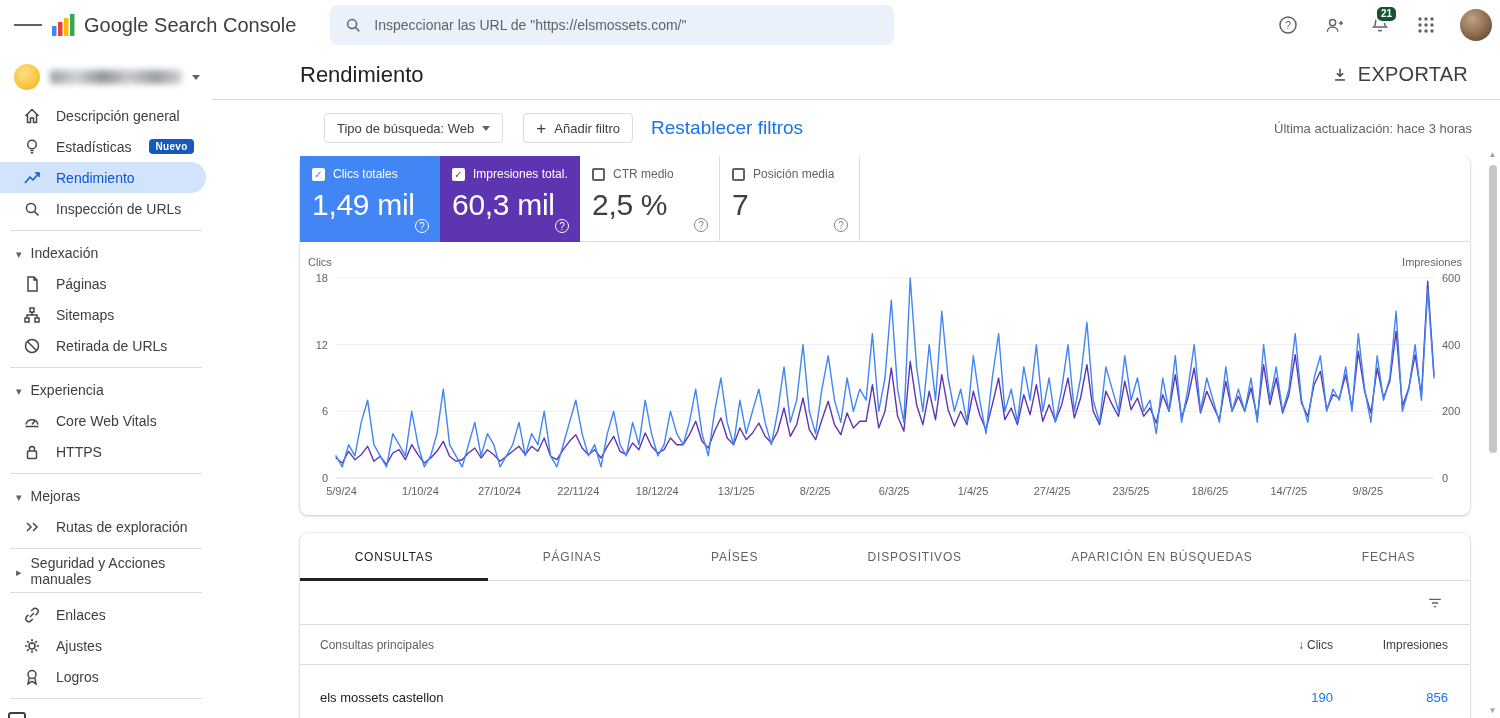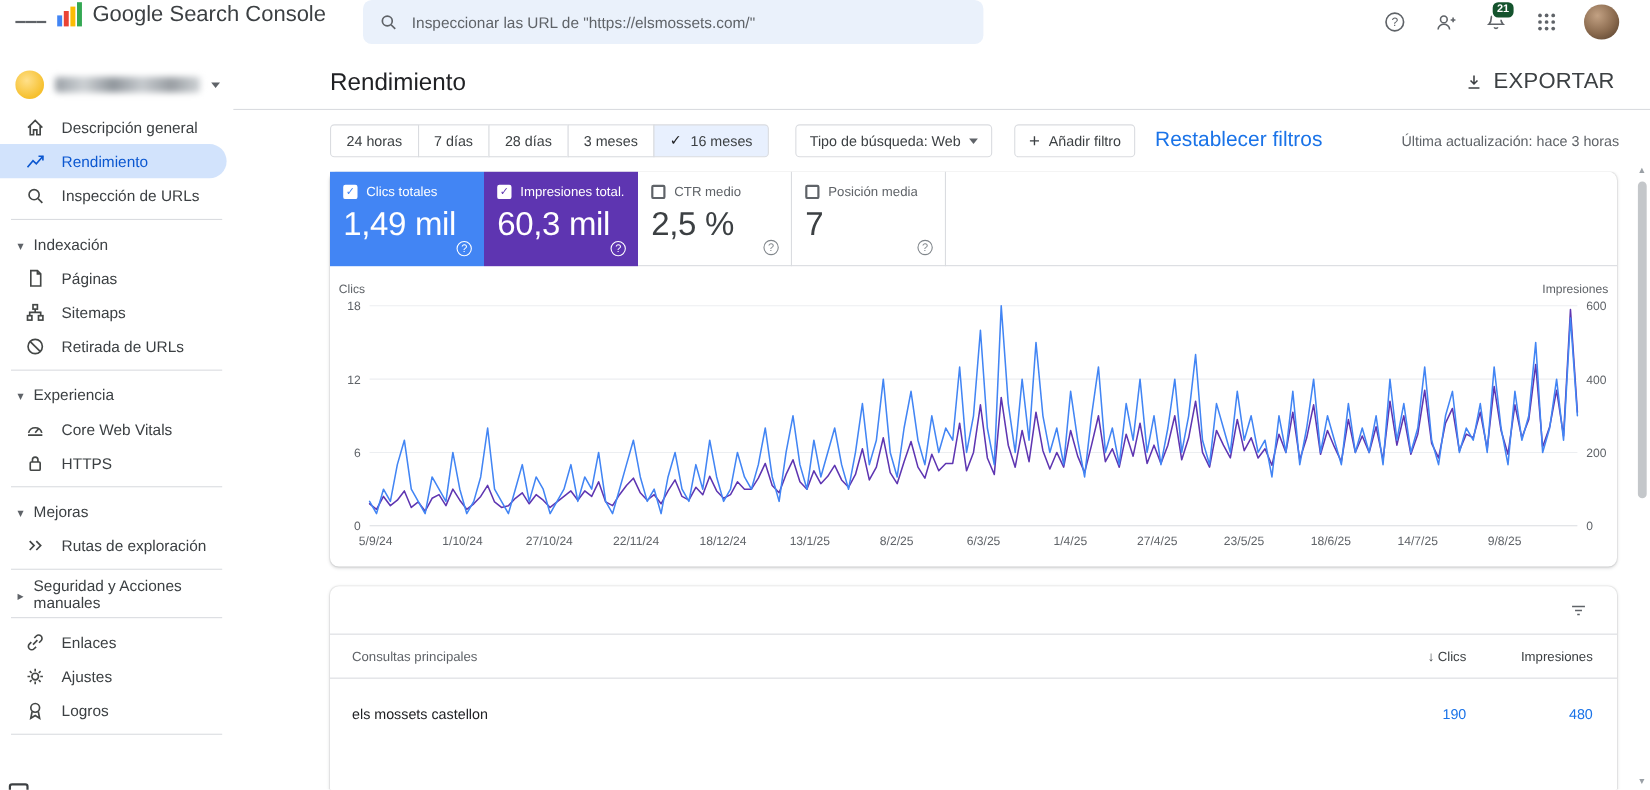--- a/index.html
+++ b/index.html
@@ -4,21 +4,21 @@
 <style>
   * { box-sizing: border-box; }
   html, body { width: 1500px; height: 718px; margin: 0; overflow: hidden; }
   body {
     font-family: "Liberation Sans", "DejaVu Sans", sans-serif;
     background: #fff; color: #202124; font-size: 14px;
   }
   svg text { font-family: "Liberation Sans", "DejaVu Sans", sans-serif; }
 
   
-  .topbar { height: 50px; display: flex; align-items: flex-start; padding: 0 28px 0 8px; background: #fff; }
+  .topbar { height: 50px; display: flex; align-items: center; padding: 0 8px 0 8px; background: #fff; }
   .icon-btn { width: 40px; height: 40px; border: none; background: transparent; border-radius: 50%;
     display: flex; align-items: center; justify-content: center; cursor: pointer; flex: none; position: relative; }
   .hamburger span { display: block; width: 18px; height: 2px; background: #5f6368; margin: 2px 0; }
   .logo { display: flex; align-items: center; gap: 8px; margin-left: 2px; cursor: pointer; }
   .logo-text { font-size: 20px; color: #3c4043; white-space: nowrap; }
   .searchbox { margin-left: 34px; width: 564px; height: 40px; background: #eaf1fb; border-radius: 8px;
     display: flex; align-items: center; padding: 0 14px; gap: 10px; }
   .searchbox input { flex: 1; border: none; background: transparent; outline: none; font-size: 14px;
     color: #202124; font-family: inherit; }
   .searchbox input::placeholder { color: #5f6368; }
@@ -208,20 +208,30 @@
     </div>
 
     <div class="nav-item">
       <span class="nav-ic">
         <svg width="20" height="20" viewBox="0 0 20 20">
             <path d="M3.5 10 L10 3.5 L16.5 10 M5.5 8.5 V16.5 H8.5 V12 H11.5 V16.5 H14.5 V8.5"></path>
           </svg>
       </span>
       <span class="nav-label">Descripción general</span>
     </div>
+    <div class="nav-item">
+      <span class="nav-ic">
+        <svg width="20" height="20" viewBox="0 0 20 20">
+            <circle cx="10" cy="7.5" r="4.3"></circle>
+            <path d="M8.3 13.5 h3.4 M8.8 15.8 h2.4"></path>
+          </svg>
+      </span>
+      <span class="nav-label">Estadísticas</span>
+      <span class="badge-new">Nuevo</span>
+    </div>
     <div class="nav-item selected">
       <span class="nav-ic">
         <svg width="20" height="20" viewBox="0 0 20 20">
             <polyline points="3,15 8,9 11,12 17,5"></polyline>
             <polyline points="13,5 17,5 17,9"></polyline>
           </svg>
       </span>
       <span class="nav-label">Rendimiento</span>
     </div>
     <div class="nav-item">
@@ -356,38 +366,20 @@
       <button class="export-btn">
         <svg width="18" height="18" viewBox="0 0 20 20">
           <path d="M10 3 v8.5 M6.5 8 L10 11.5 L13.5 8" fill="none" stroke="#3c4043" stroke-width="1.6"></path>
           <line x1="4.5" y1="15.5" x2="15.5" y2="15.5" stroke="#3c4043" stroke-width="1.6"></line>
         </svg>
         <span>EXPORTAR</span>
       </button>
     </div>
 
     <div class="toolbar">
-      <div class="chip-group">
-        <div class="chip">
-            <span>24 horas</span>
-          </div>
-        <div class="chip">
-            <span>7 días</span>
-          </div>
-        <div class="chip">
-            <span>28 días</span>
-          </div>
-        <div class="chip">
-            <span>3 meses</span>
-          </div>
-        <div class="chip selected">
-          <span class="check-icon"></span>
-          <span>16 meses</span>
-        </div>
-      </div>
       <div class="chip-standalone ml24">
         <span>Tipo de búsqueda: Web</span>
         <span class="dd-caret"></span>
       </div>
       <div class="chip-standalone ml16">
         <span class="plus-icon"></span>
         <span>Añadir filtro</span>
       </div>
       <span class="link-reset">Restablecer filtros</span>
       <span class="last-update">Última actualización: hace 3 horas</span>
@@ -461,41 +453,49 @@
               <text x="909.8982000000001" y="241" text-anchor="middle" font-size="11" fill="#5f6368">18/6/25</text>
               <text x="988.8444000000001" y="241" text-anchor="middle" font-size="11" fill="#5f6368">14/7/25</text>
               <text x="1067.7906" y="241" text-anchor="middle" font-size="11" fill="#5f6368">9/8/25</text>
               <polyline points="36.0,204.0 42.3,209.0 48.6,197.3 54.9,205.7 61.2,200.7 67.6,192.3 73.9,207.3 80.2,202.3 86.5,210.7 92.8,199.0 99.1,195.7 105.4,205.7 111.7,190.7 118.0,200.7 124.3,209.0 130.7,204.0 137.0,197.3 143.3,187.3 149.6,202.3 155.9,207.3 162.2,205.7 168.5,199.0 174.8,194.0 181.1,204.0 187.4,195.7 193.8,200.7 200.1,207.3 206.4,202.3 212.7,197.3 219.0,192.3 225.3,200.7 231.6,192.3 237.9,197.3 244.2,184.0 250.6,202.3 256.9,205.7 263.2,195.7 269.5,187.3 275.8,180.7 282.1,194.0 288.4,200.7 294.7,195.7 301.0,204.0 307.3,192.3 313.7,182.3 320.0,197.3 326.3,200.7 332.6,189.0 338.9,195.7 345.2,179.0 351.5,192.3 357.8,199.0 364.1,195.7 370.4,184.0 376.8,190.7 383.1,190.7 389.4,180.7 395.7,167.3 402.0,187.3 408.3,194.0 414.6,177.3 420.9,164.0 427.2,184.0 433.6,190.7 439.9,174.0 446.2,185.7 452.5,179.0 458.8,169.0 465.1,182.3 471.4,189.0 477.7,177.3 484.0,154.0 490.3,182.3 496.7,170.7 503.0,144.0 509.3,175.7 515.6,185.7 521.9,165.7 528.2,147.3 534.5,170.7 540.8,180.7 547.1,159.0 553.4,174.0 559.8,167.3 566.1,167.3 572.4,130.7 578.7,174.0 585.0,157.3 591.3,114.0 597.6,162.3 603.9,177.3 610.2,107.3 616.6,150.7 622.9,170.7 629.2,137.3 635.5,165.7 641.8,120.7 648.1,155.7 654.4,172.3 660.7,157.3 667.0,170.7 673.3,137.3 679.7,160.7 686.0,175.7 692.3,150.7 698.6,124.0 704.9,165.7 711.2,154.0 717.5,170.7 723.8,140.7 730.1,160.7 736.4,130.7 742.8,167.3 749.1,150.7 755.4,167.3 761.7,150.7 768.0,124.0 774.3,164.0 780.6,144.0 786.9,110.7 793.2,157.3 799.6,170.7 805.9,137.3 812.2,150.7 818.5,162.3 824.8,127.3 831.1,155.7 837.4,144.0 843.7,162.3 850.0,154.0 856.3,169.0 862.7,140.7 869.0,157.3 875.3,120.7 881.6,164.0 887.9,144.0 894.2,114.0 900.5,159.0 906.8,137.3 913.1,152.3 919.4,165.7 925.8,127.3 932.1,157.3 938.4,142.3 944.7,157.3 951.0,134.0 957.3,164.0 963.6,110.7 969.9,150.7 976.2,124.0 982.6,159.0 988.9,140.7 995.2,100.7 1001.5,149.0 1007.8,162.3 1014.1,130.7 1020.4,117.3 1026.7,155.7 1033.0,140.7 1039.3,144.0 1045.7,120.7 1052.0,154.0 1058.3,97.3 1064.6,137.3 1070.9,159.0 1077.2,114.0 1083.5,144.0 1089.8,127.3 1096.1,77.3 1102.4,152.3 1108.8,134.0 1115.1,100.7 1121.4,142.3 1127.7,27.3 1134.0,120.7" fill="none" stroke="#5e35b1" stroke-width="1.4" stroke-linejoin="round" stroke-linecap="round"></polyline>
               <polyline points="36.0,201.8 42.3,212.9 48.6,190.7 54.9,201.8 61.2,168.4 67.6,146.2 73.9,190.7 80.2,201.8 86.5,212.9 92.8,179.6 99.1,190.7 105.4,201.8 111.7,157.3 118.0,190.7 124.3,212.9 130.7,201.8 137.0,179.6 143.3,135.1 149.6,190.7 155.9,201.8 162.2,212.9 168.5,190.7 174.8,168.4 181.1,201.8 187.4,179.6 193.8,190.7 200.1,212.9 206.4,201.8 212.7,190.7 219.0,168.4 225.3,201.8 231.6,179.6 237.9,190.7 244.2,157.3 250.6,201.8 256.9,212.9 263.2,190.7 269.5,168.4 275.8,146.2 282.1,179.6 288.4,201.8 294.7,190.7 301.0,212.9 307.3,179.6 313.7,157.3 320.0,190.7 326.3,201.8 332.6,168.4 338.9,190.7 345.2,146.2 351.5,179.6 357.8,201.8 364.1,190.7 370.4,157.3 376.8,179.6 383.1,190.7 389.4,168.4 395.7,135.1 402.0,179.6 408.3,201.8 414.6,157.3 420.9,124.0 427.2,168.4 433.6,190.7 439.9,146.2 446.2,179.6 452.5,157.3 458.8,135.1 465.1,168.4 471.4,190.7 477.7,157.3 484.0,112.9 490.3,168.4 496.7,146.2 503.0,90.7 509.3,157.3 515.6,179.6 521.9,135.1 528.2,101.8 534.5,146.2 540.8,168.4 547.1,124.0 553.4,157.3 559.8,135.1 566.1,146.2 572.4,79.6 578.7,157.3 585.0,124.0 591.3,46.2 597.6,135.1 603.9,168.4 610.2,24.0 616.6,112.9 622.9,157.3 629.2,90.7 635.5,146.2 641.8,57.3 648.1,124.0 654.4,157.3 660.7,135.1 667.0,168.4 673.3,101.8 679.7,146.2 686.0,179.6 692.3,124.0 698.6,79.6 704.9,157.3 711.2,135.1 717.5,168.4 723.8,112.9 730.1,146.2 736.4,90.7 742.8,157.3 749.1,124.0 755.4,168.4 761.7,135.1 768.0,90.7 774.3,157.3 780.6,124.0 786.9,68.4 793.2,146.2 799.6,168.4 805.9,112.9 812.2,135.1 818.5,157.3 824.8,101.8 831.1,146.2 837.4,124.0 843.7,157.3 850.0,146.2 856.3,179.6 862.7,124.0 869.0,157.3 875.3,101.8 881.6,168.4 887.9,135.1 894.2,90.7 900.5,157.3 906.8,124.0 913.1,146.2 919.4,168.4 925.8,112.9 932.1,157.3 938.4,135.1 944.7,157.3 951.0,124.0 957.3,168.4 963.6,90.7 969.9,146.2 976.2,112.9 982.6,157.3 988.9,135.1 995.2,79.6 1001.5,146.2 1007.8,168.4 1014.1,124.0 1020.4,101.8 1026.7,157.3 1033.0,135.1 1039.3,146.2 1045.7,112.9 1052.0,157.3 1058.3,79.6 1064.6,135.1 1070.9,168.4 1077.2,101.8 1083.5,146.2 1089.8,124.0 1096.1,57.3 1102.4,157.3 1108.8,135.1 1115.1,90.7 1121.4,146.2 1127.7,35.1 1134.0,124.0" fill="none" stroke="#4285f4" stroke-width="1.4" stroke-linejoin="round" stroke-linecap="round"></polyline>
             </svg>
         </div>
       </section>
 
       <section class="card table-card">
+        <div class="tabs">
+          <div class="tab active">CONSULTAS</div>
+          <div class="tab">PÁGINAS</div>
+          <div class="tab">PAÍSES</div>
+          <div class="tab">DISPOSITIVOS</div>
+          <div class="tab">APARICIÓN EN BÚSQUEDAS</div>
+          <div class="tab">FECHAS</div>
+        </div>
         <div class="filter-row">
           <svg width="18" height="18" viewBox="0 0 20 20">
             <line x1="3.5" y1="6" x2="16.5" y2="6" stroke="#5f6368" stroke-width="1.6"></line>
             <line x1="6.5" y1="10" x2="13.5" y2="10" stroke="#5f6368" stroke-width="1.6"></line>
             <line x1="8.7" y1="14" x2="11.3" y2="14" stroke="#5f6368" stroke-width="1.6"></line>
           </svg>
         </div>
         <div class="thead">
           <span class="rows-label">Consultas principales</span>
           <span class="colhead">
             <span class="sort-desc-icon"></span>
             <span>Clics</span>
           </span>
           <span class="colhead">
             <span>Impresiones</span>
           </span>
         </div>
         <div class="trow">
           <span class="q">els mossets castellon</span>
           <span class="num">190</span>
-          <span class="num">480</span>
+          <span class="num">856</span>
         </div>
       </section>
     </div>
   </main>
 </div>
 
 <div class="v-scrollbar">
   <span class="sb-btn sb-up"></span>
   <span class="sb-thumb"></span>
   <span class="sb-spacer"></span>

